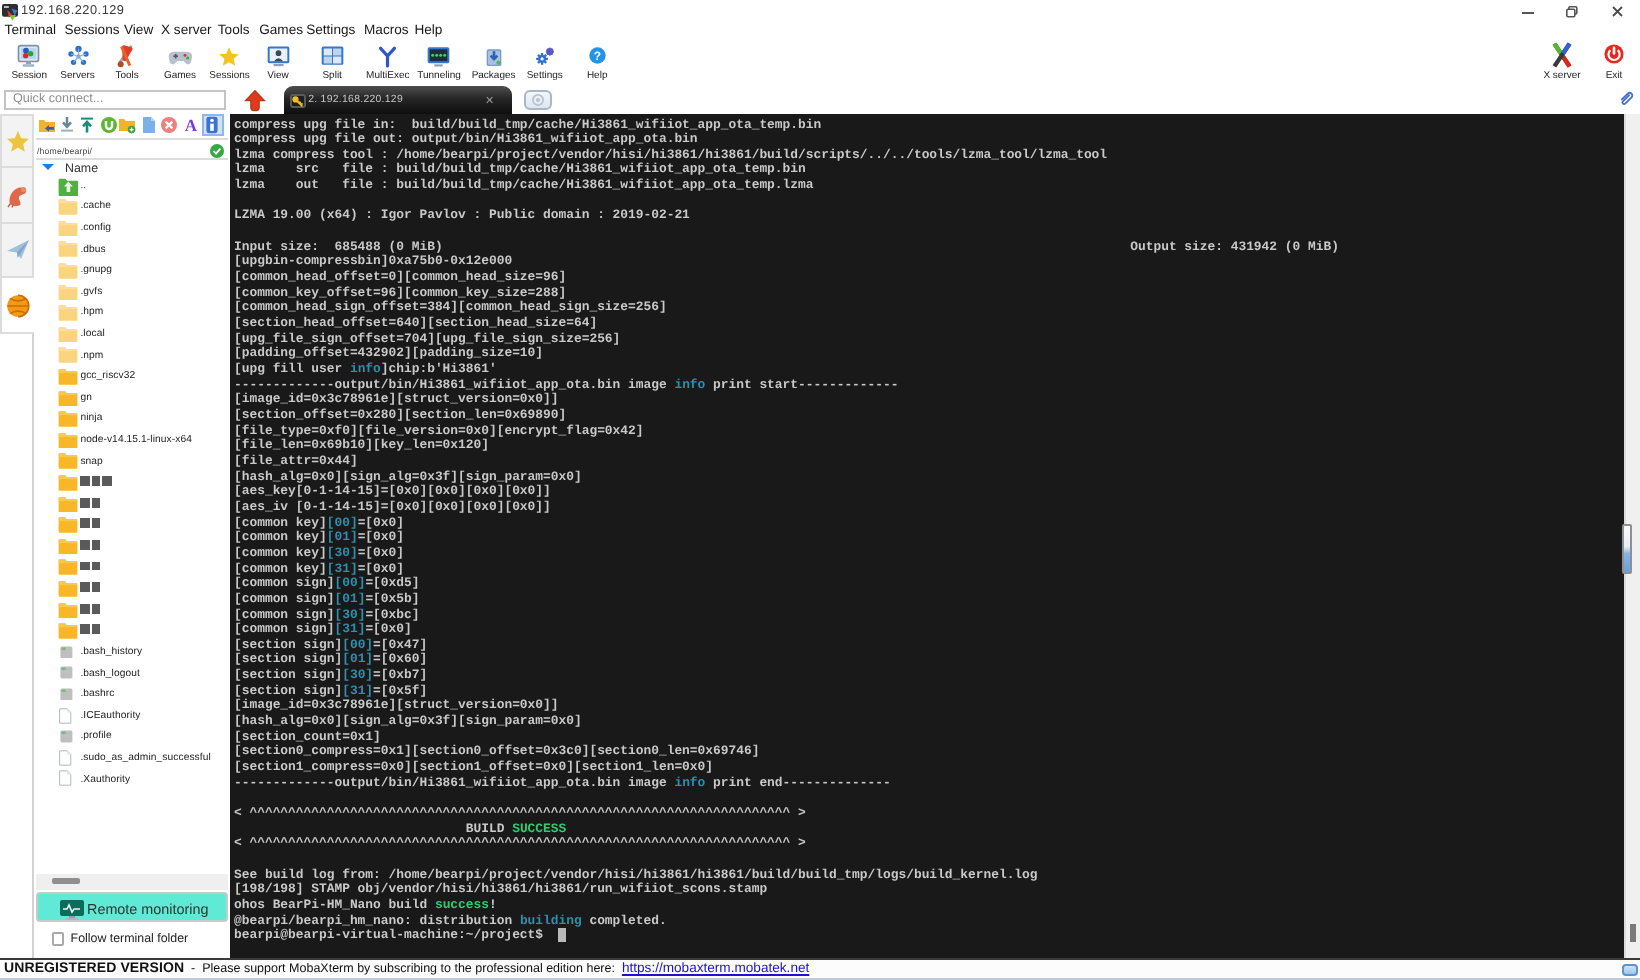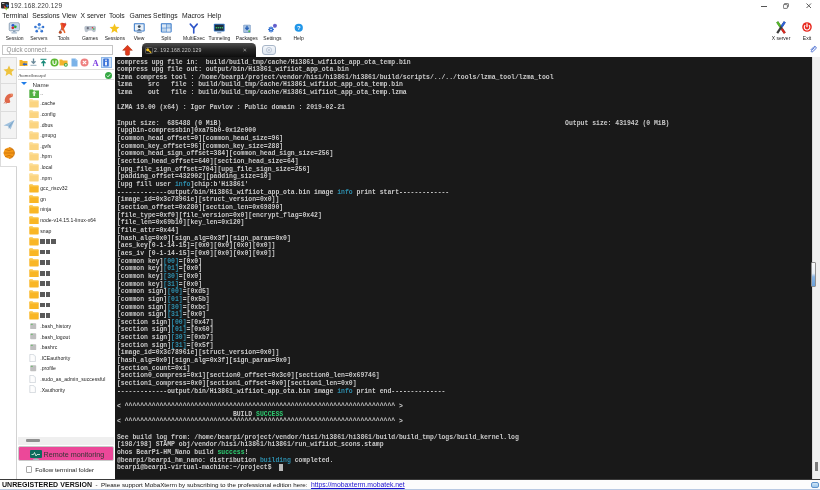--- a/index.html
+++ b/index.html
@@ -49,21 +49,21 @@
 #nhead .tri{position:absolute;left:3.5px;top:2.4px;width:0;height:0;border-left:3.2px solid transparent;border-right:3.2px solid transparent;border-top:3.8px solid #1f7ce8}
 #nhead .ntxt{position:absolute;left:15px;top:.5px;font-size:6.2px;color:#333}
 #tree{position:absolute;left:0;top:31.7px;width:96.5px}
 .trow{position:absolute;left:0;width:96.5px;height:10.6px}
 .trow .lbl{position:absolute;left:22.7px;top:1.7px;font-size:5.1px;color:#222;white-space:nowrap;letter-spacing:.05px}
 .trow svg{position:absolute;left:11px;top:.4px}
 .cjk{display:inline-block;width:4.6px;height:4.8px;background:#5a5a5a;margin-right:.8px;vertical-align:-.5px}
 
 #split2{position:absolute;left:0;top:380.5px;width:96.5px;height:8px;background:#efefef}
 #split2 .hdl{position:absolute;left:8.5px;top:2.4px;width:14px;height:3px;background:#8f8f8f;border-radius:1px}
-#rmbtn{position:absolute;left:.5px;top:389px;width:95.5px;height:15.5px;background:#ec4899;border:1px solid #c9c9c9;border-radius:2px}
+#rmbtn{position:absolute;left:.5px;top:389px;width:95.5px;height:15.5px;background:#5eead4;border:1px solid #c9c9c9;border-radius:2px}
 #rmbtn .rtxt{position:absolute;left:24.5px;top:3.6px;font-size:7.2px;color:#333}
 #follow{position:absolute;left:0px;top:407px;width:96.5px;height:15px;background:#fff}
 #follow .cb{position:absolute;left:8px;top:2.6px;width:6.5px;height:6.5px;border:1px solid #a9a9a9;border-radius:1px;background:#fff}
 #follow .ftxt{position:absolute;left:17.8px;top:2.5px;font-size:6.2px;color:#222}
 
 #status{position:absolute;left:0;top:478.5px;width:820px;height:11.5px;background:#fcfcfc;border-top:1.6px solid #3a3a3a;border-bottom:1px solid #b9c9e2;font-size:6.25px;color:#111}
 #status b{font-size:7px;letter-spacing:.05px}
 #status .lnk{color:#1d12cf;text-decoration:underline;font-size:6.8px}
 </style></head><body>
 <div id="titlebar">

